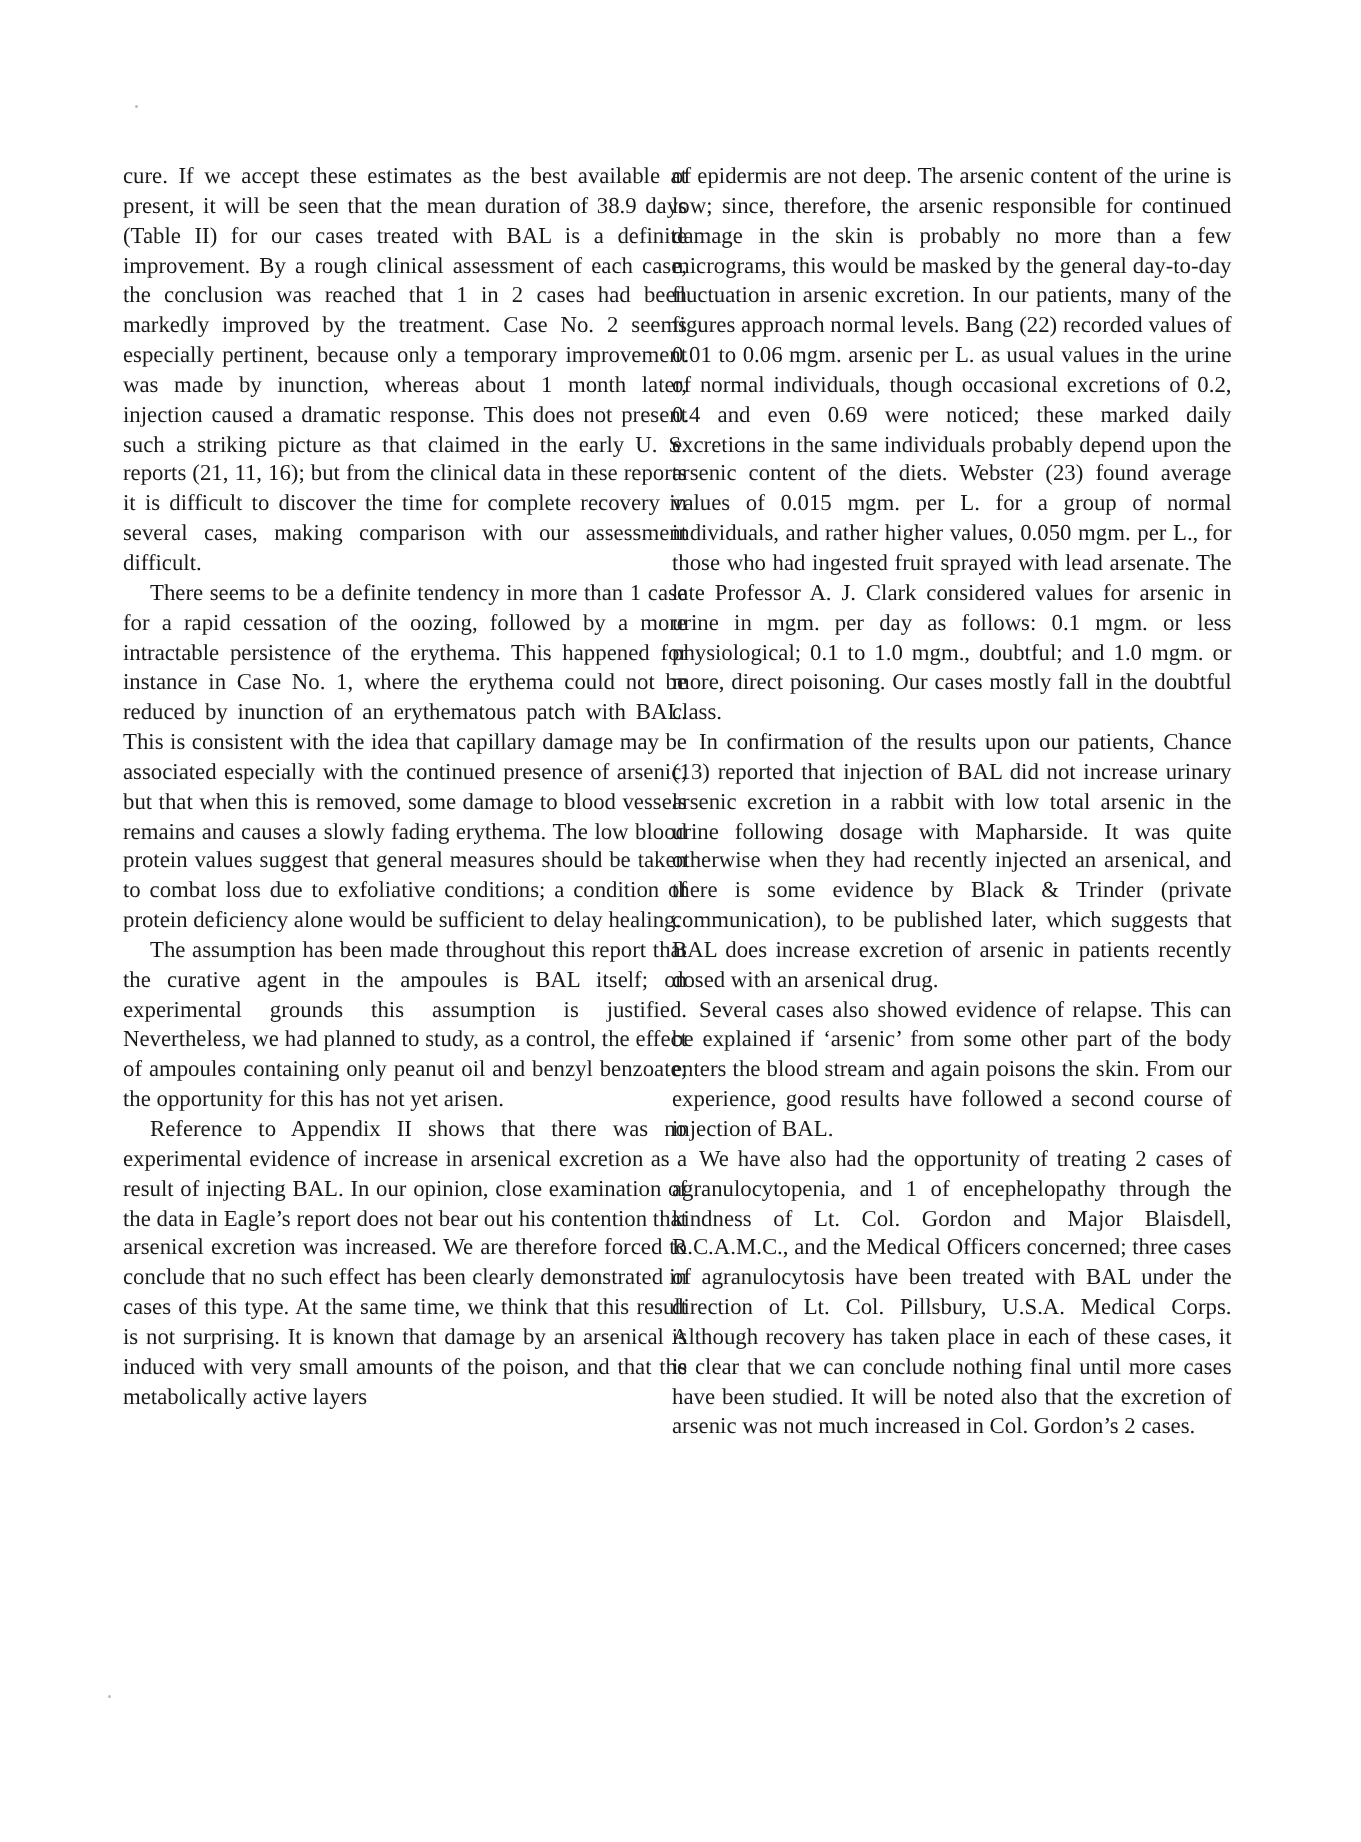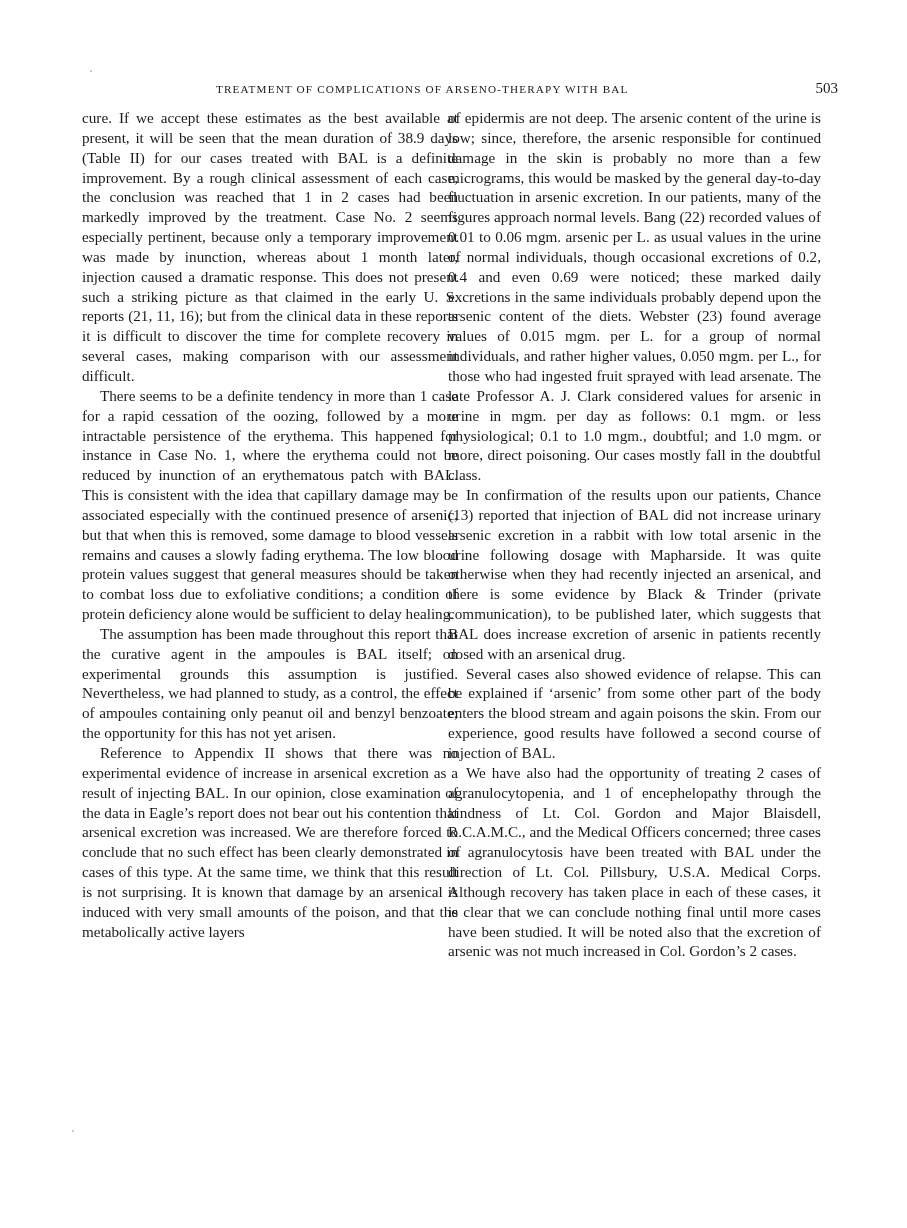--- a/index.html
+++ b/index.html
@@ -30,24 +30,20 @@
     .margin-dot { position: absolute; width: 2px; height: 2px; background: #bbb; border-radius: 1px; }
   </style>
 </head>
 <body>
 
 <div class="page">
 
   <div class="margin-dot" style="left:90px; top:70px;"></div>
   <div class="margin-dot" style="left:72px; top:1130px;"></div>
 
-  <div class="running-head">
-    <span class="running-title">Treatment of complications of arseno-therapy with BAL</span>
-    <span class="page-number">503</span>
-  </div>
 
   <div class="column col-left">
     <p class="para">cure. If we accept these estimates as the best available at present, it will be seen that the mean duration of 38.9 days (Table II) for our cases treated with BAL is a definite improvement. By a rough clinical assessment of each case, the conclusion was reached that 1 in 2 cases had been markedly improved by the treatment. Case No. 2 seems especially pertinent, because only a temporary improvement was made by inunction, whereas about 1 month later, injection caused a dramatic response. This does not present such a striking picture as that claimed in the early U. S. reports (21, 11, 16); but from the clinical data in these reports it is difficult to discover the time for complete recovery in several cases, making comparison with our assessment difficult.</p>
     <p class="para indent">There seems to be a definite tendency in more than 1 case for a rapid cessation of the oozing, followed by a more intractable persistence of the erythema. This happened for instance in Case No. 1, where the erythema could not be reduced by inunction of an erythematous patch with BAL. This is consistent with the idea that capillary damage may be associated especially with the continued presence of arsenic, but that when this is removed, some damage to blood vessels remains and causes a slowly fading erythema. The low blood protein values suggest that general measures should be taken to combat loss due to exfoliative conditions; a condition of protein deficiency alone would be sufficient to delay healing.</p>
     <p class="para indent">The assumption has been made throughout this report that the curative agent in the ampoules is BAL itself; on experimental grounds this assumption is justified. Nevertheless, we had planned to study, as a control, the effect of ampoules containing only peanut oil and benzyl benzoate; the opportunity for this has not yet arisen.</p>
     <p class="para indent">Reference to Appendix II shows that there was no experimental evidence of increase in arsenical excretion as a result of injecting BAL. In our opinion, close examination of the data in Eagle’s report does not bear out his contention that arsenical excretion was increased. We are therefore forced to conclude that no such effect has been clearly demonstrated in cases of this type. At the same time, we think that this result is not surprising. It is known that damage by an arsenical is induced with very small amounts of the poison, and that the metabolically active layers</p>
   </div>
 
   <div class="column col-right">
     <p class="para">of epidermis are not deep. The arsenic content of the urine is low; since, therefore, the arsenic responsible for continued damage in the skin is probably no more than a few micrograms, this would be masked by the general day-to-day fluctuation in arsenic excretion. In our patients, many of the figures approach normal levels. Bang (22) recorded values of 0.01 to 0.06 mgm. arsenic per L. as usual values in the urine of normal individuals, though occasional excretions of 0.2, 0.4 and even 0.69 were noticed; these marked daily excretions in the same individuals probably depend upon the arsenic content of the diets. Webster (23) found average values of 0.015 mgm. per L. for a group of normal individuals, and rather higher values, 0.050 mgm. per L., for those who had ingested fruit sprayed with lead arsenate. The late Professor A. J. Clark considered values for arsenic in urine in mgm. per day as follows: 0.1 mgm. or less physiological; 0.1 to 1.0 mgm., doubtful; and 1.0 mgm. or more, direct poisoning. Our cases mostly fall in the doubtful class.</p>

